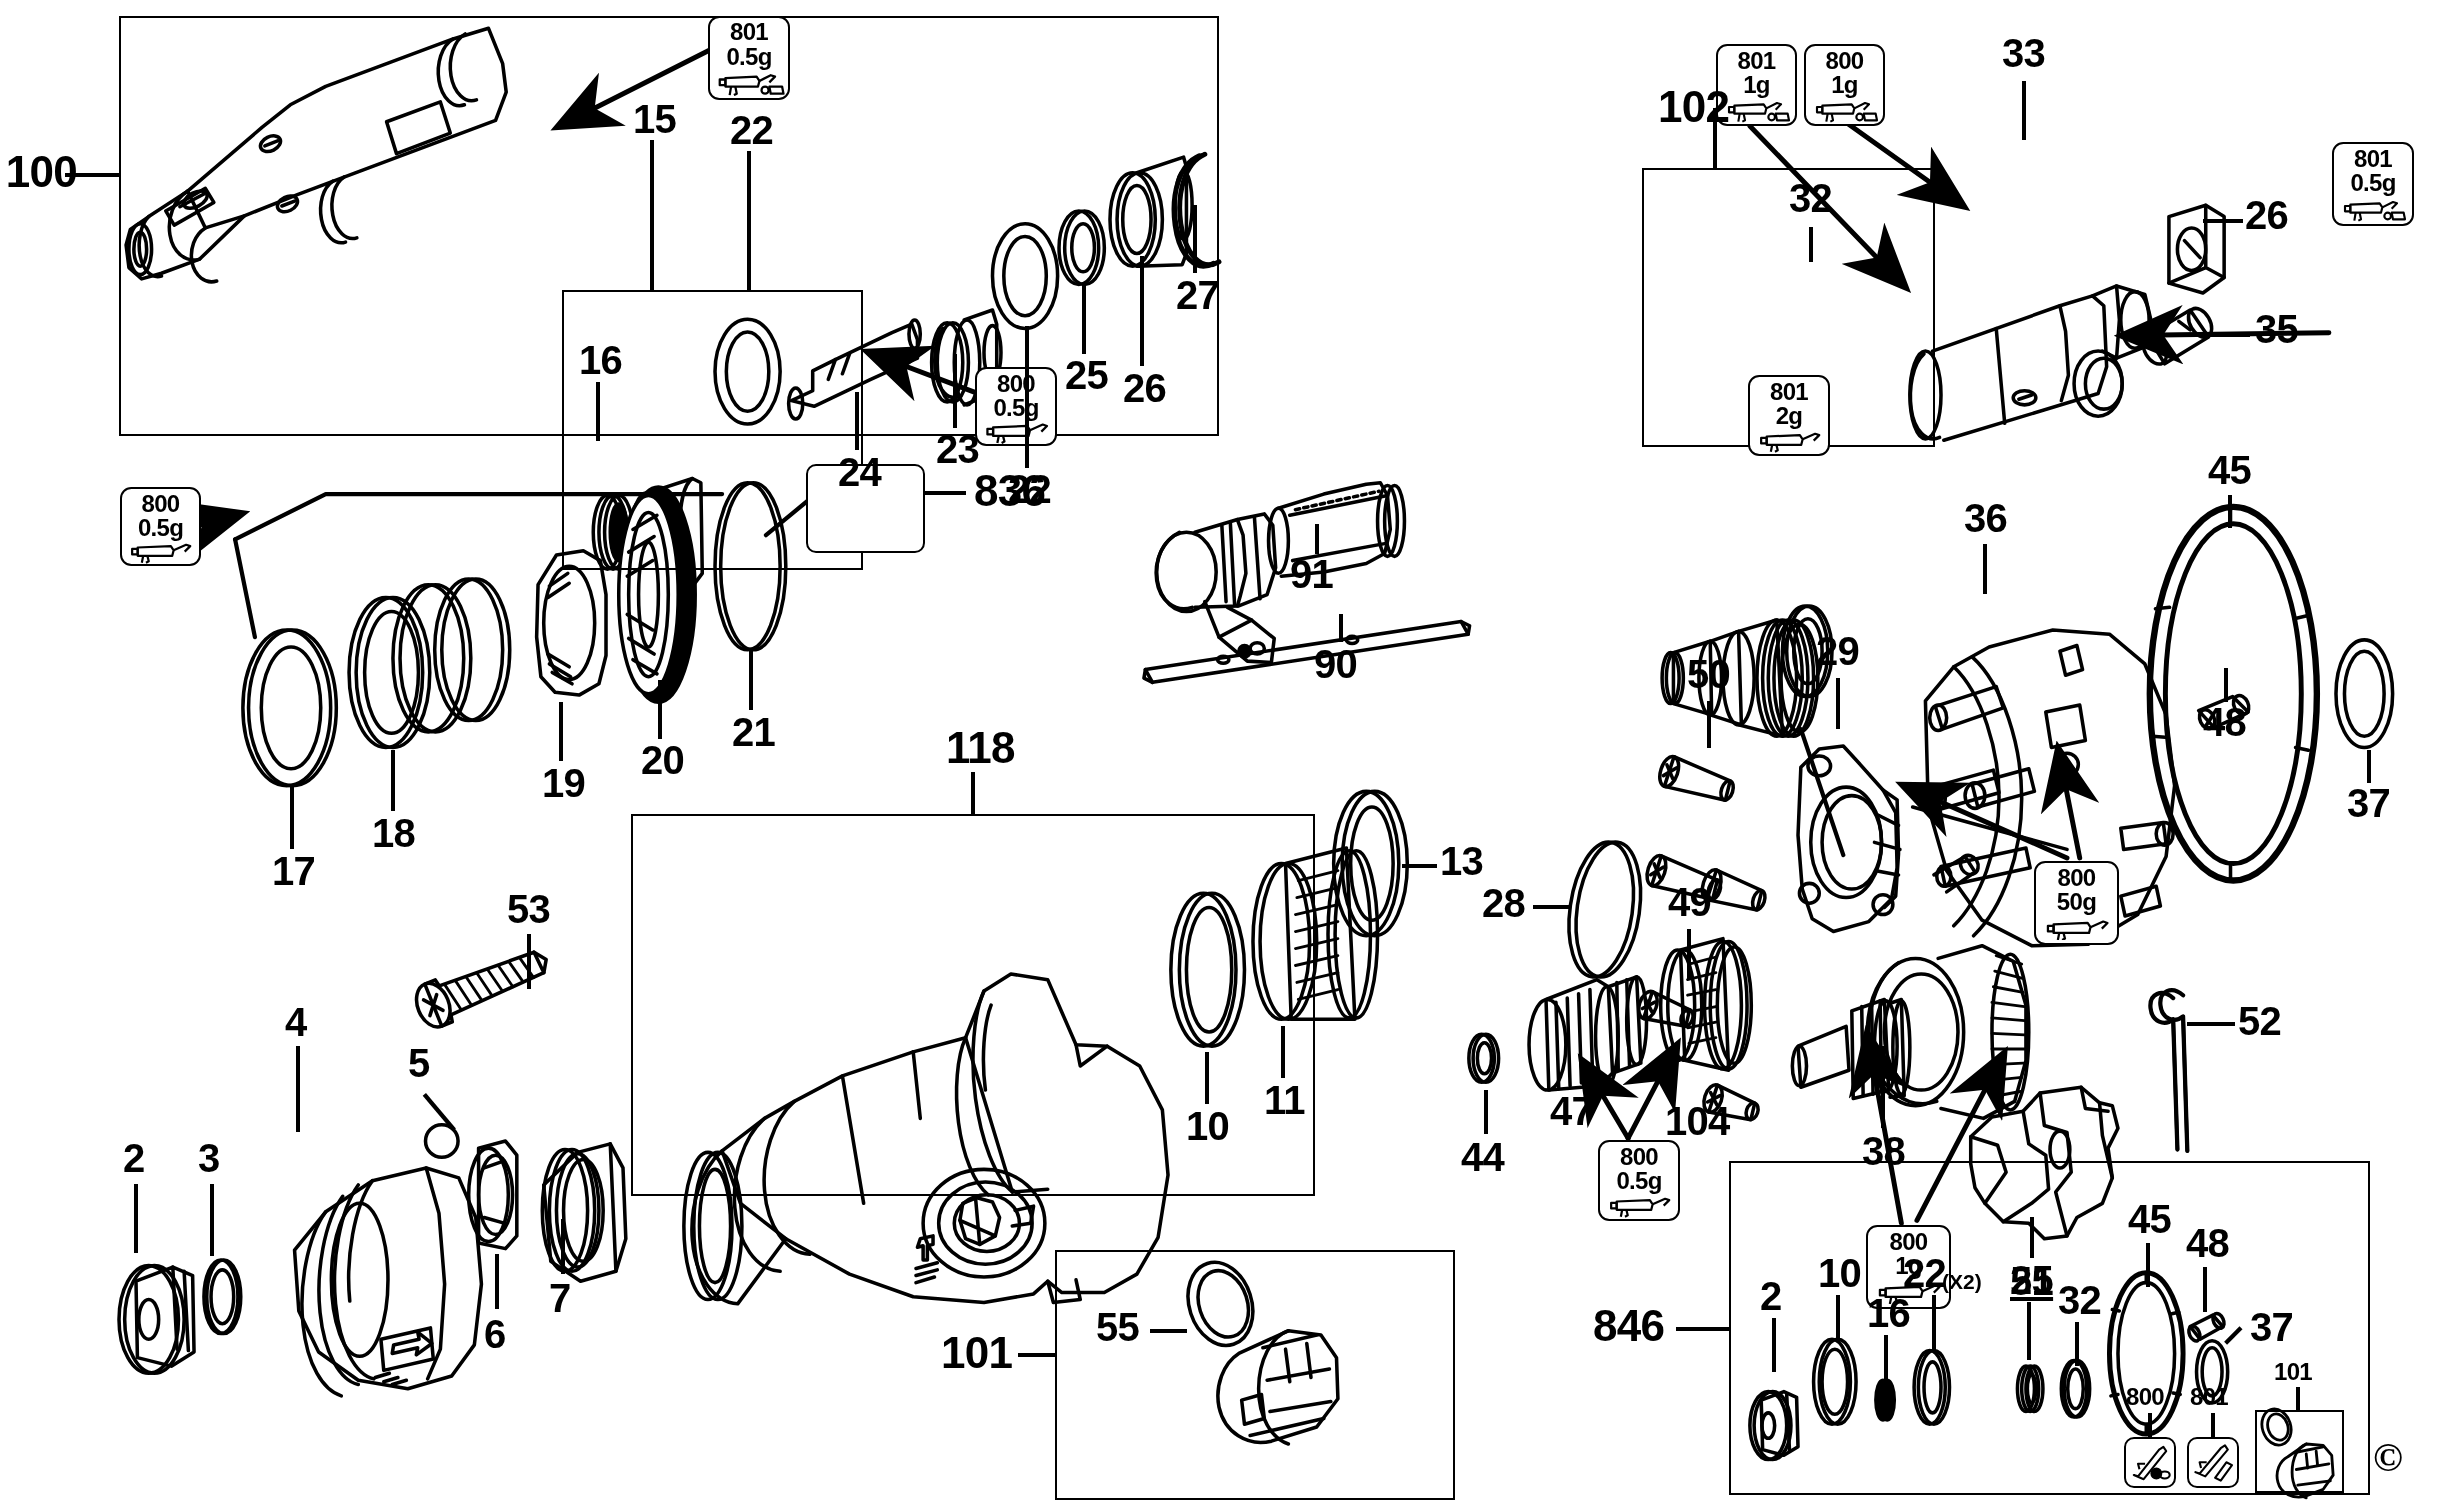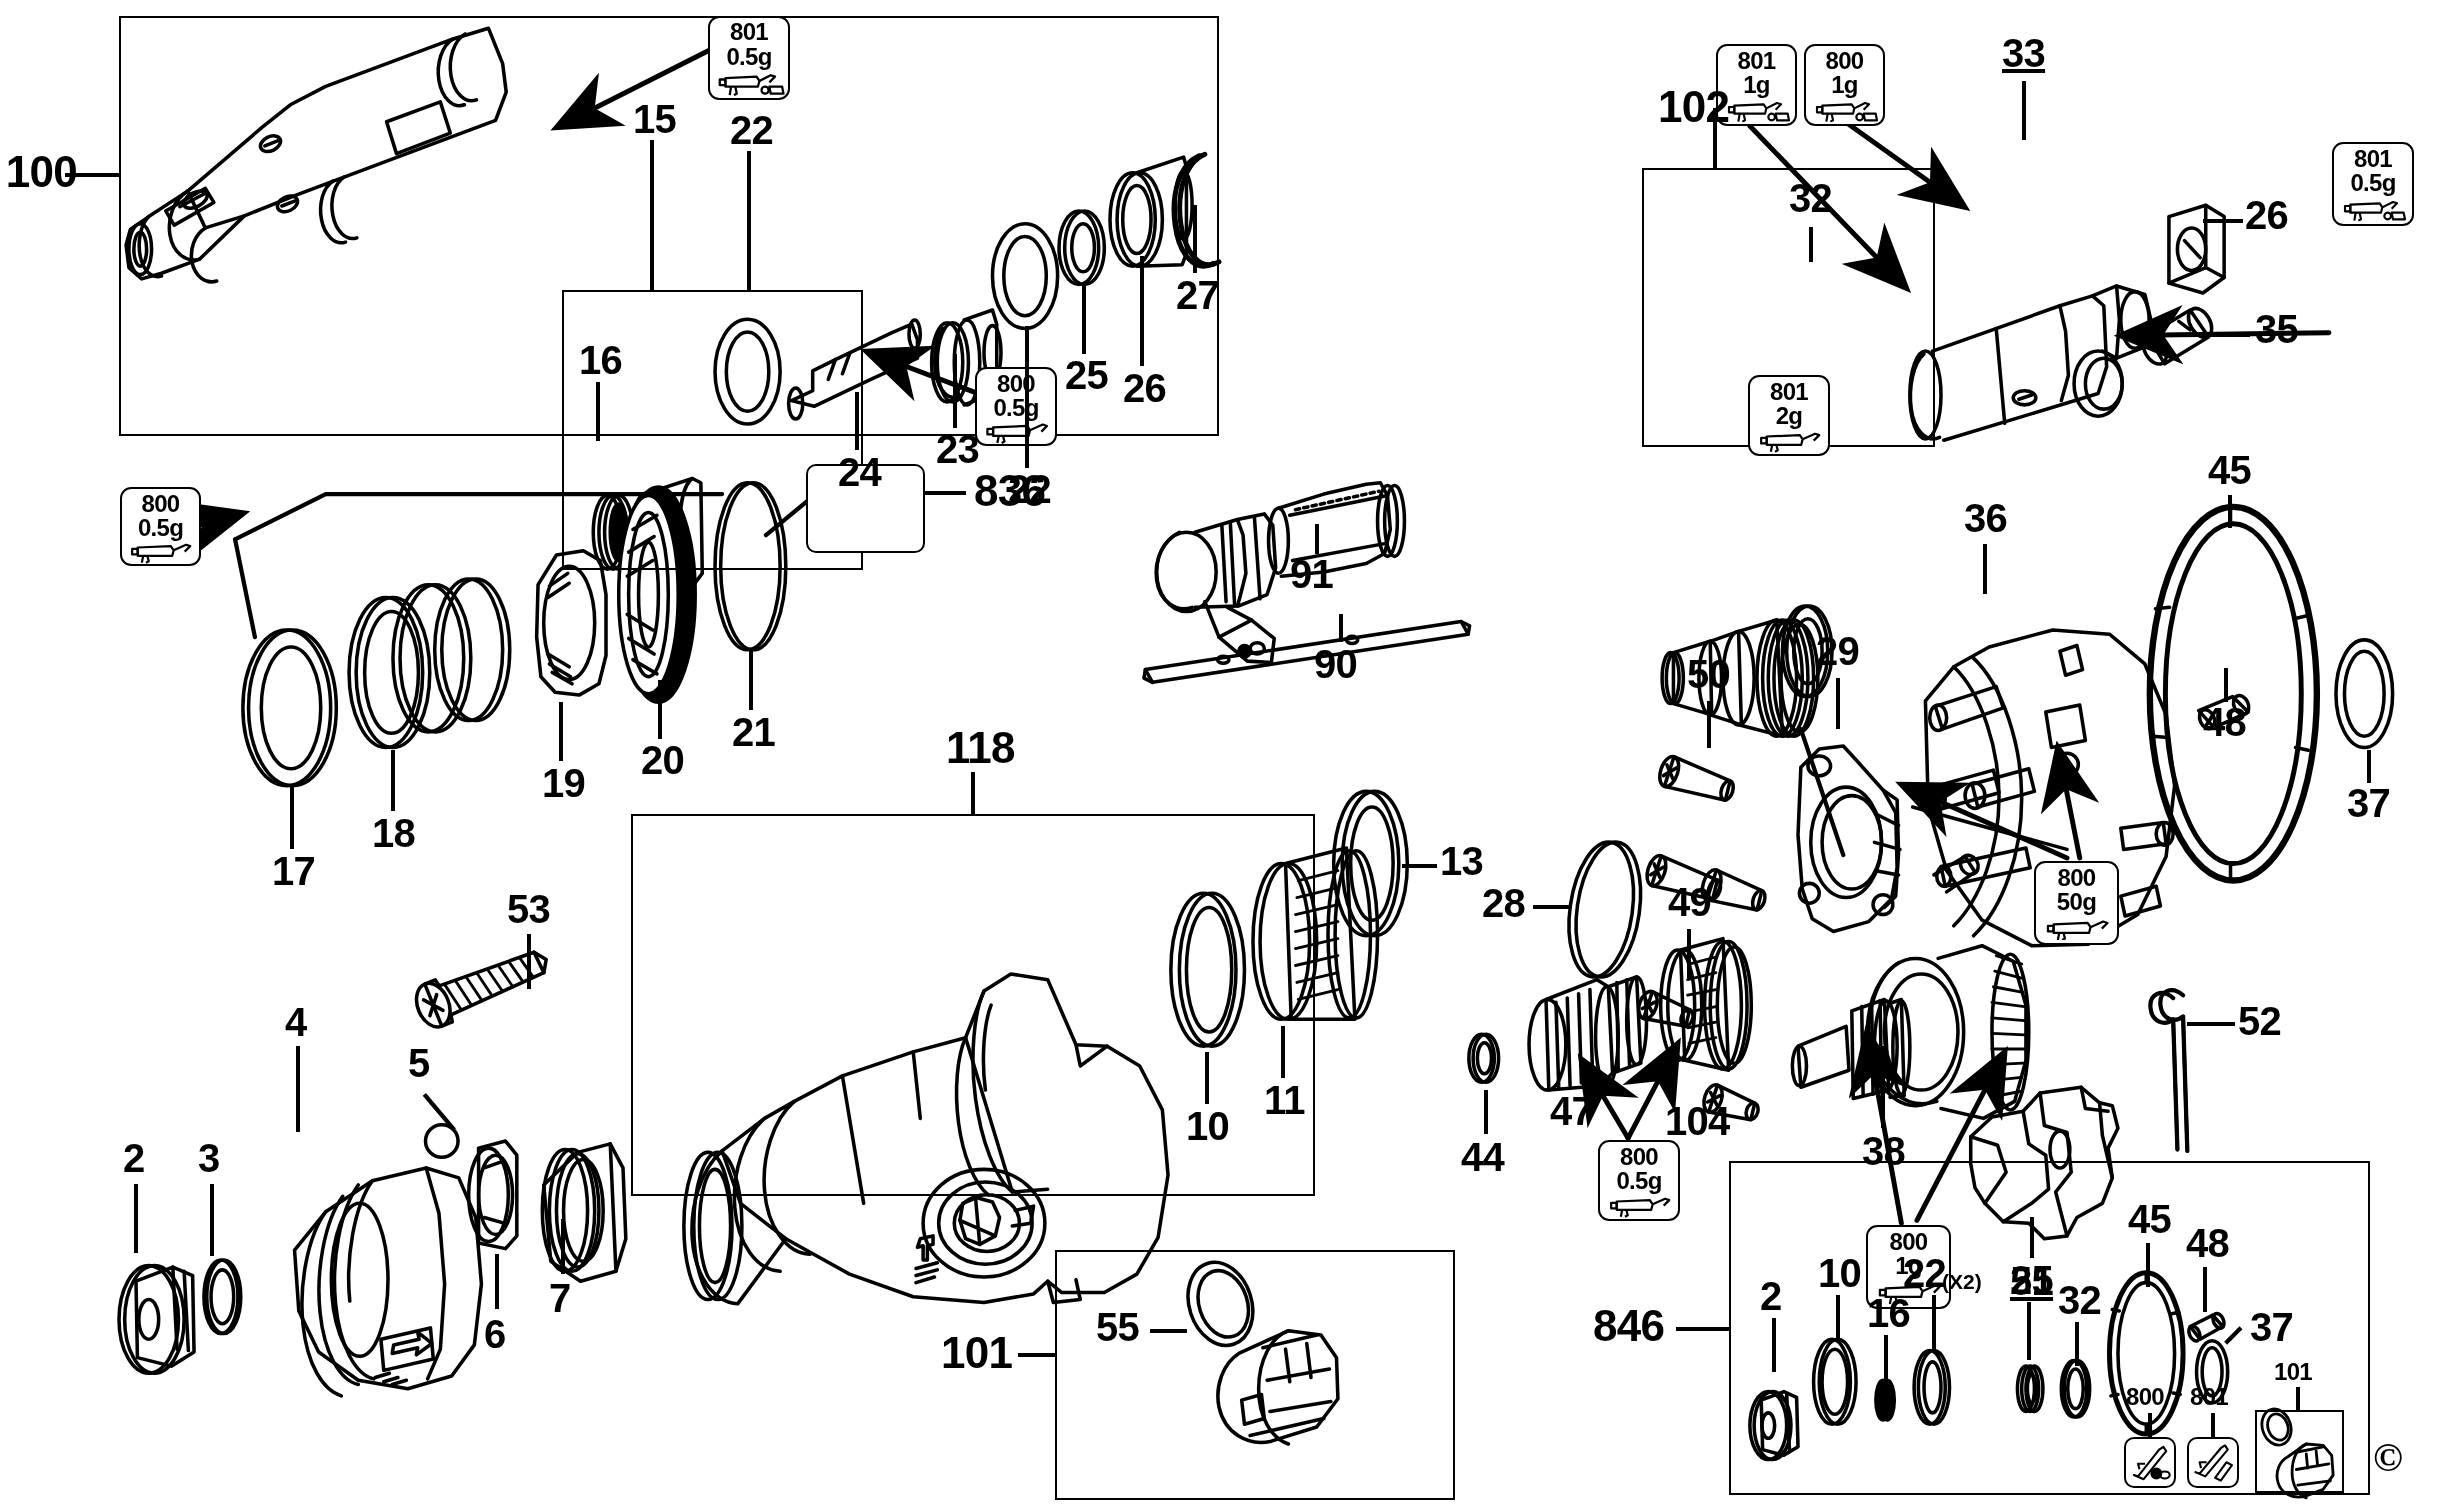--- a/index.html
+++ b/index.html
@@ -1015,21 +1015,21 @@
   <span class="num n-md" style="left:730px;top:110px;">22</span>
   <span class="num n-md" style="left:838px;top:452px;">24</span>
   <span class="num n-md" style="left:936px;top:429px;">23</span>
   <span class="num n-md" style="left:1008px;top:469px;">22</span>
   <span class="num n-md" style="left:1065px;top:355px;">25</span>
   <span class="num n-md" style="left:1123px;top:368px;">26</span>
   <span class="num n-md" style="left:1176px;top:275px;">27</span>
 
   <span class="num n-lg" style="left:1658px;top:59px;margin-top:26px;">102</span>
   <span class="num n-md" style="left:1789px;top:178px;">32</span>
-  <span class="num n-md" style="left:2002px;top:33px;text-decoration:underline;">33</span>
+  <span class="num n-md" style="left:2002px;top:33px;">33</span>
   <span class="num n-md" style="left:2245px;top:195px;">26</span>
   <span class="num n-md" style="left:2255px;top:309px;">35</span>
 
   <span class="num n-md" style="left:272px;top:851px;">17</span>
   <span class="num n-md" style="left:372px;top:813px;">18</span>
   <span class="num n-md" style="left:542px;top:763px;">19</span>
   <span class="num n-md" style="left:641px;top:740px;">20</span>
   <span class="num n-md" style="left:732px;top:712px;">21</span>
   <span class="num n-lg" style="left:974px;top:469px;">836</span>
 

